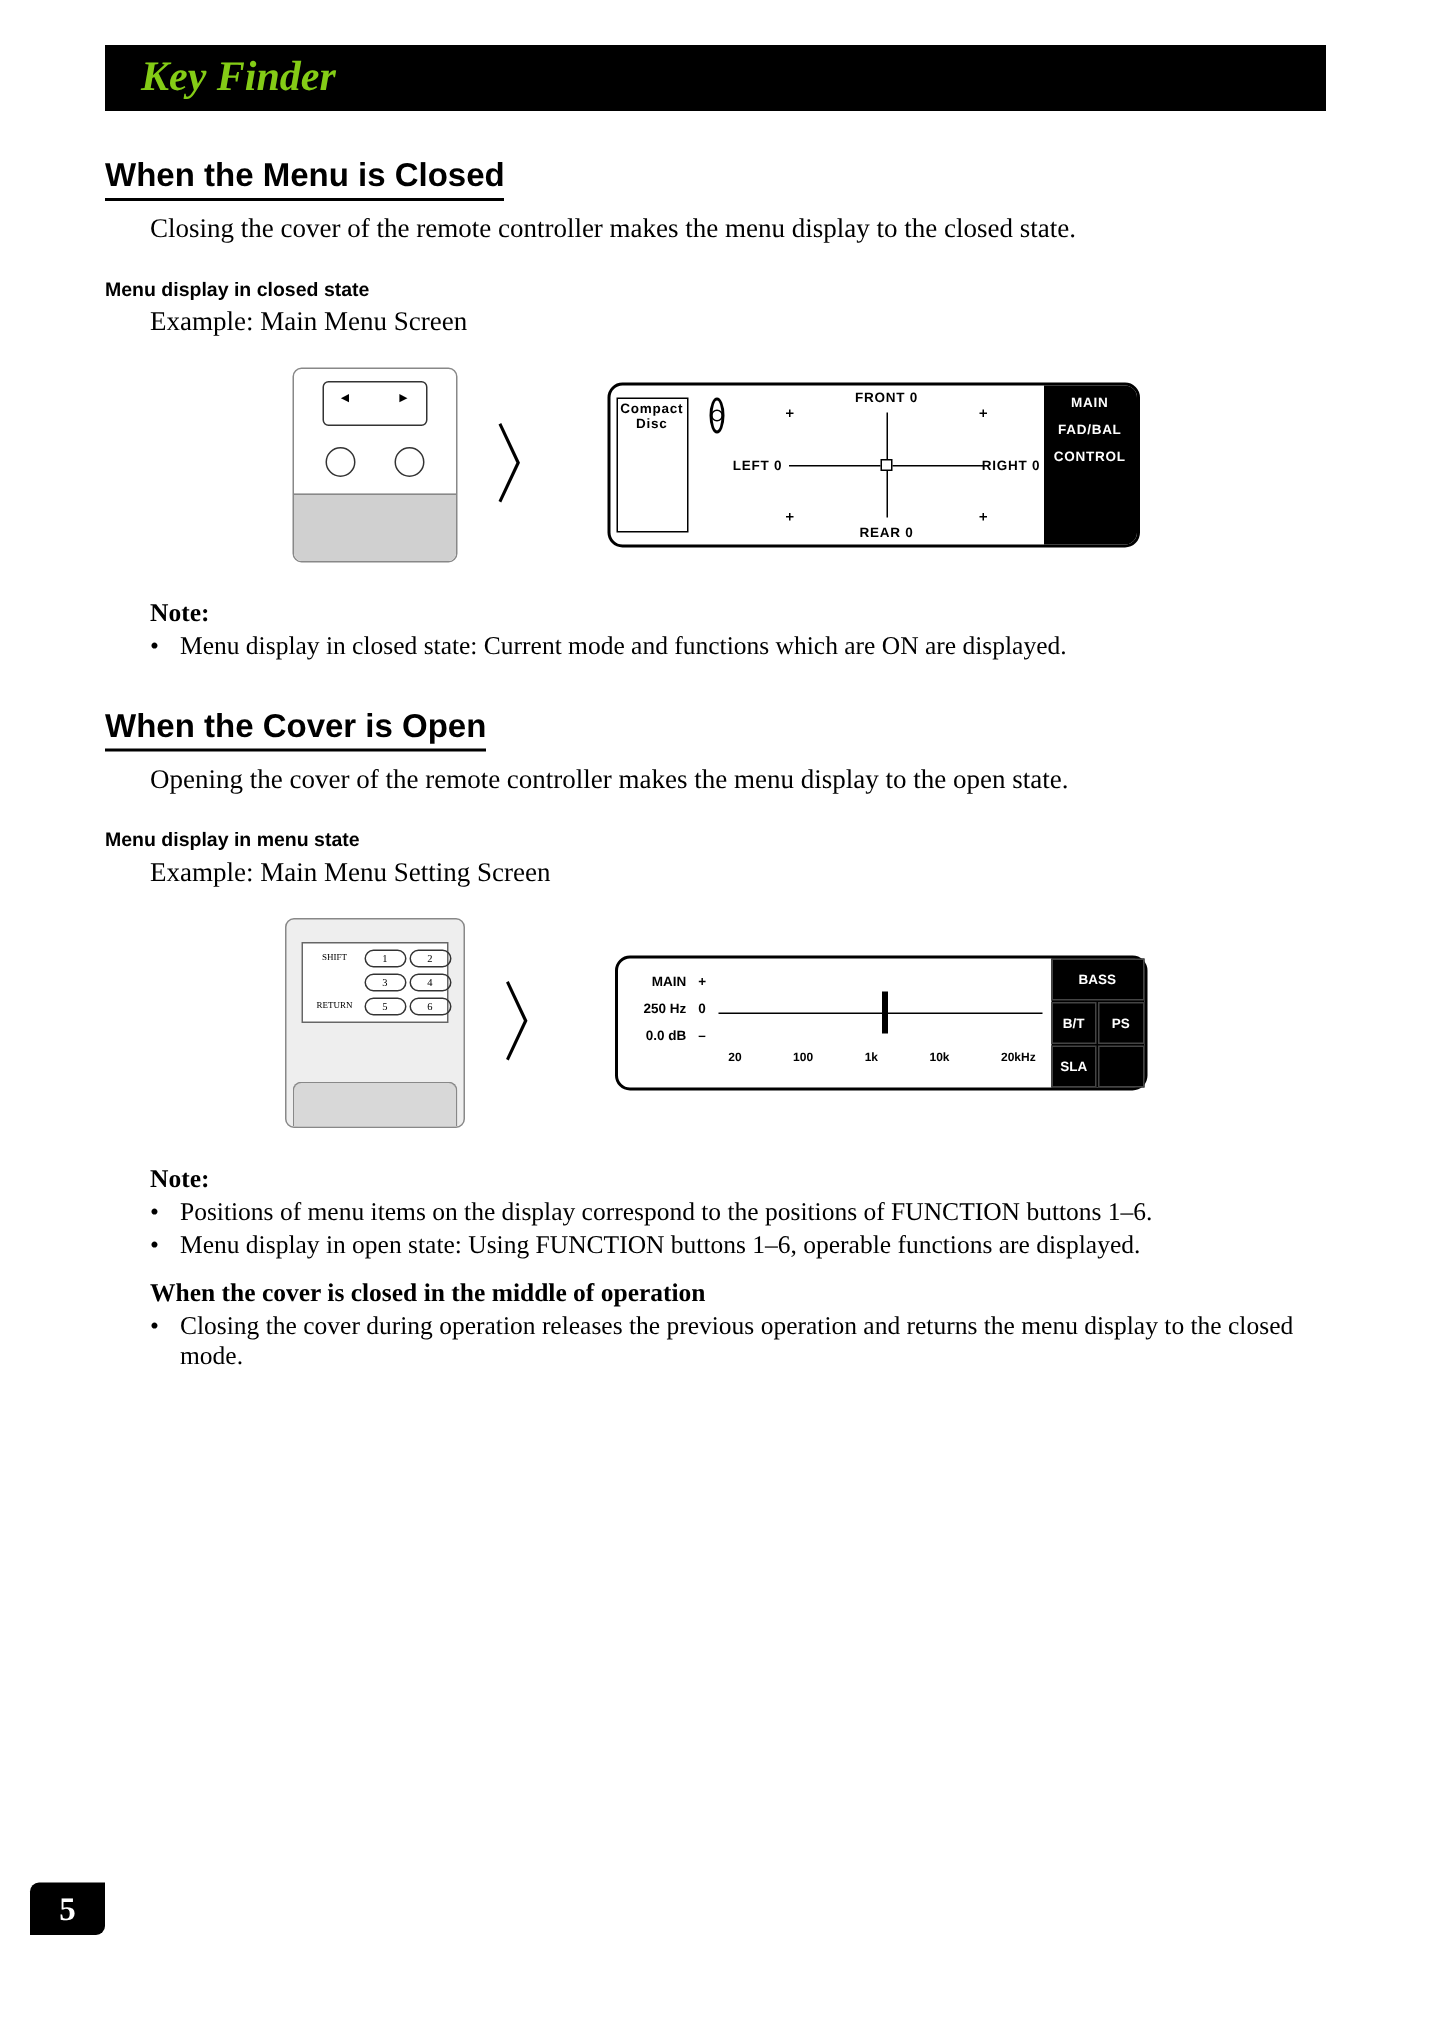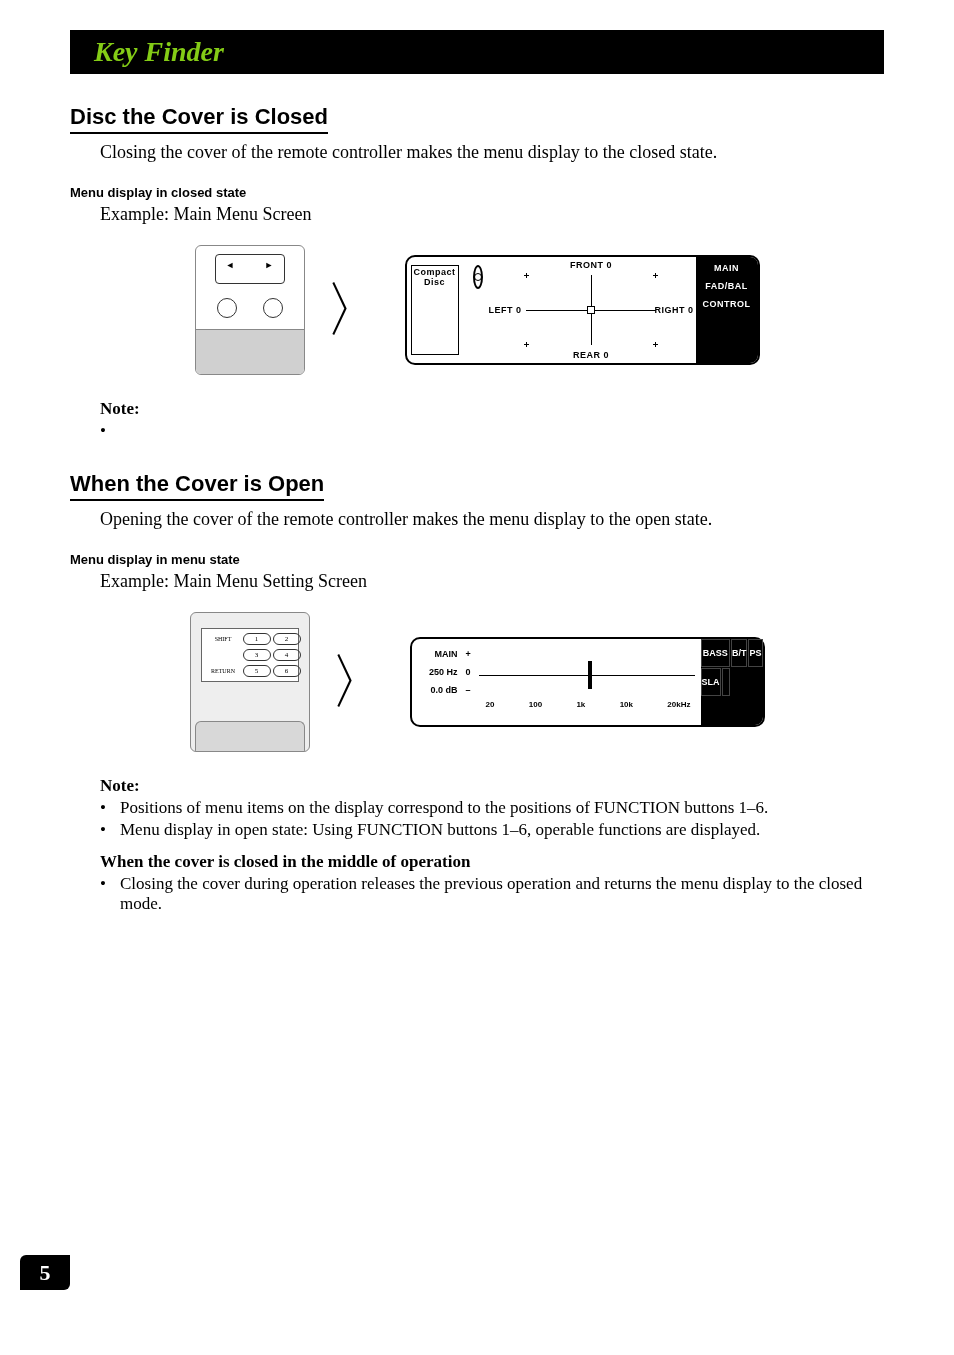--- a/index.html
+++ b/index.html
@@ -340,21 +340,21 @@
       background: #000;
       margin-left: 50px;
     }
     .display2-right {
       width: 62px;
       background: #000;
       color: #fff;
       font-size: 9px;
       border-radius: 0 8px 8px 0;
       display: grid;
-      grid-template-columns: 1fr 1fr 1fr 1fr;
+      grid-template-columns: 1fr 1fr;
       grid-template-rows: 1fr 1fr 1fr;
       gap: 1px;
     }
     .d2r-cell {
       background: #000;
       color: #fff;
       display: flex;
       align-items: center;
       justify-content: center;
       border: 1px solid #444;
@@ -382,21 +382,21 @@
 </head>
 <body>
 
 
 
 <div class="section-bar">
   <span>Key Finder</span>
 </div>
 
 
-<div class="heading1">Disc the Cover is Closed</div>
+<div class="heading1">When the Menu is Closed</div>
 <p class="para">Closing the cover of the remote controller makes the menu display to the closed state.</p>
 <div class="heading2">Menu display in closed state</div>
 <p class="example">Example: Main Menu Screen</p>
 
 <div class="fig-row">
   <div class="remote-img">
     <div class="remote-top"></div>
     <div class="remote-arrows">
         <span>◄</span>
         <span>►</span>
@@ -440,20 +440,21 @@
       <span>CONTROL</span>
     </div>
   </div>
 </div>
 
 <div class="note-row">
   <div class="note-label">Note:</div>
 </div>
 <div class="bullet-row">
   <span class="bullet">•</span>
+  <span>Menu display in closed state: Current mode and functions which are ON are displayed.</span>
 </div>
 
 
 <div class="heading1">When the Cover is Open</div>
 <p class="para">Opening the cover of the remote controller makes the menu display to the open state.</p>
 <div class="heading2">Menu display in menu state</div>
 <p class="example">Example: Main Menu Setting Screen</p>
 
 <div class="fig-row">
   <div class="remote-img2">

